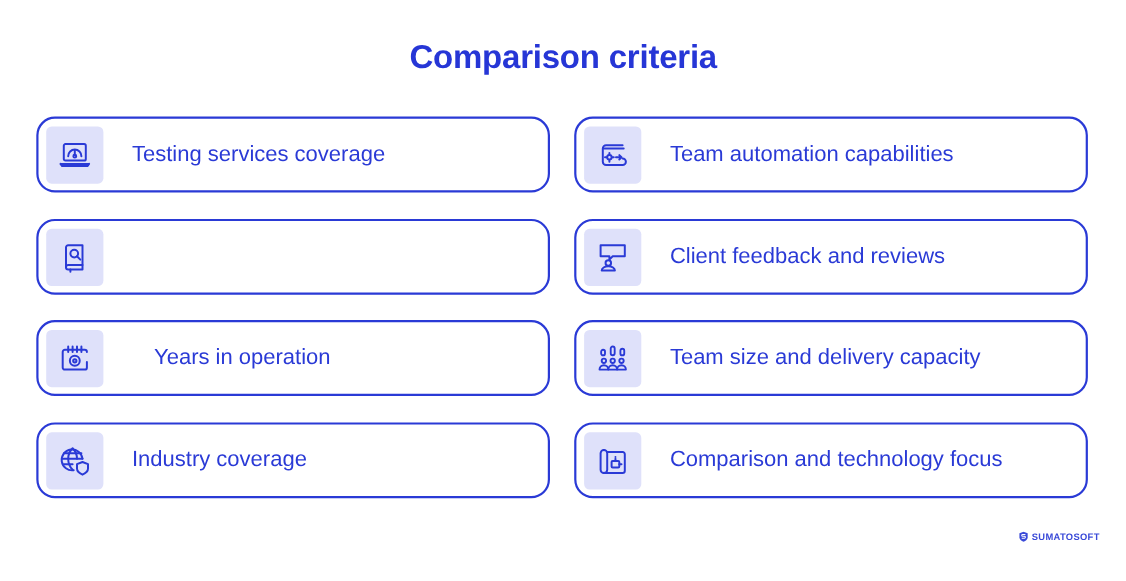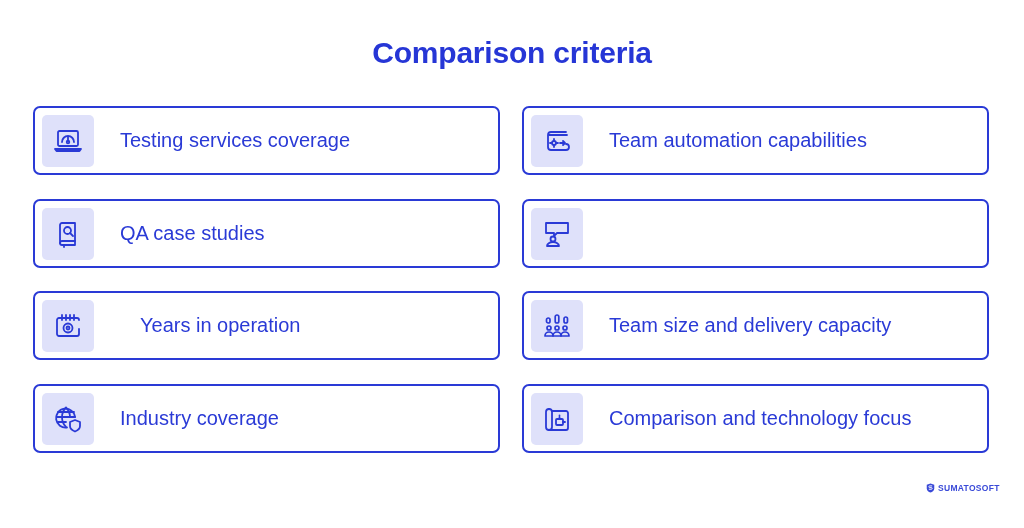--- a/index.html
+++ b/index.html
@@ -6,21 +6,21 @@
   body {
     width:1024px; height:528px; background:#ffffff; position:relative; overflow:hidden;
     font-family: "Liberation Sans", "DejaVu Sans", sans-serif;
   }
   .title {
     position:absolute; left:0; right:0; top:36px; text-align:center;
     font-size:30px; font-weight:700; color:#2636d6; letter-spacing:-0.2px;
   }
   .card {
     position:absolute; width:467px; height:69px; box-sizing:border-box;
-    border:2.5px solid #2a3ad6; border-radius:7px; background:#fff;
+    border:2.5px solid #2a3ad6; border-radius:17px; background:#fff;
     display:flex; align-items:center;
   }
   .icon-box {
     width:52px; height:52px; margin-left:7px; border-radius:5px;
     background:#dfe1fa; display:flex; align-items:center; justify-content:center;
   }
   .icon-box svg { width:30px; height:30px; }
   .label {
     margin-left:26px; font-size:20px; color:#2a3ad6; font-weight:500;
   }
@@ -64,31 +64,31 @@
 <div class="card" style="left:33px;top:199px;">
   <div class="icon-box">
     <svg viewBox="0 0 30 30" fill="none" stroke="#2a3ad6" stroke-width="1.8" stroke-linecap="round" stroke-linejoin="round">
       <path d="M9 4h13v18H9a2 2 0 0 0-2 2V6a2 2 0 0 1 2-2z"></path>
       <path d="M7 24a2 2 0 0 0 2 2h13v-4"></path>
       <circle cx="14.5" cy="11.5" r="3.5"></circle>
       <path d="M17 14l3 3"></path>
       <path d="M11 28v-2"></path>
     </svg>
   </div>
-  <span class="label">QA case studies</span>
 </div>
 
 <div class="card" style="left:522px;top:199px;">
   <div class="icon-box">
     <svg viewBox="0 0 30 30" fill="none" stroke="#2a3ad6" stroke-width="1.8" stroke-linecap="round" stroke-linejoin="round">
       <path d="M4 4h22v10H15l-3 3v-3H4z"></path>
       <circle cx="11" cy="20" r="2.5"></circle>
       <path d="M5 27a6 4 0 0 1 12 0z"></path>
     </svg>
   </div>
+  <span class="label">Client feedback and reviews</span>
 </div>
 
 <div class="card" style="left:33px;top:291px;gap:20px;">
   <div class="icon-box">
     <svg viewBox="0 0 30 30" fill="none" stroke="#2a3ad6" stroke-width="1.8" stroke-linecap="round" stroke-linejoin="round">
       <path d="M26 18v5a2 2 0 0 1-2 2H6a2 2 0 0 1-2-2V9a2 2 0 0 1 2-2h18a2 2 0 0 1 2 2"></path>
       <path d="M9 4v5M13 4v5M17 4v5M21 4v5"></path>
       <circle cx="15" cy="17" r="4.5"></circle>
       <circle cx="15" cy="17" r="1.5"></circle>
     </svg>

